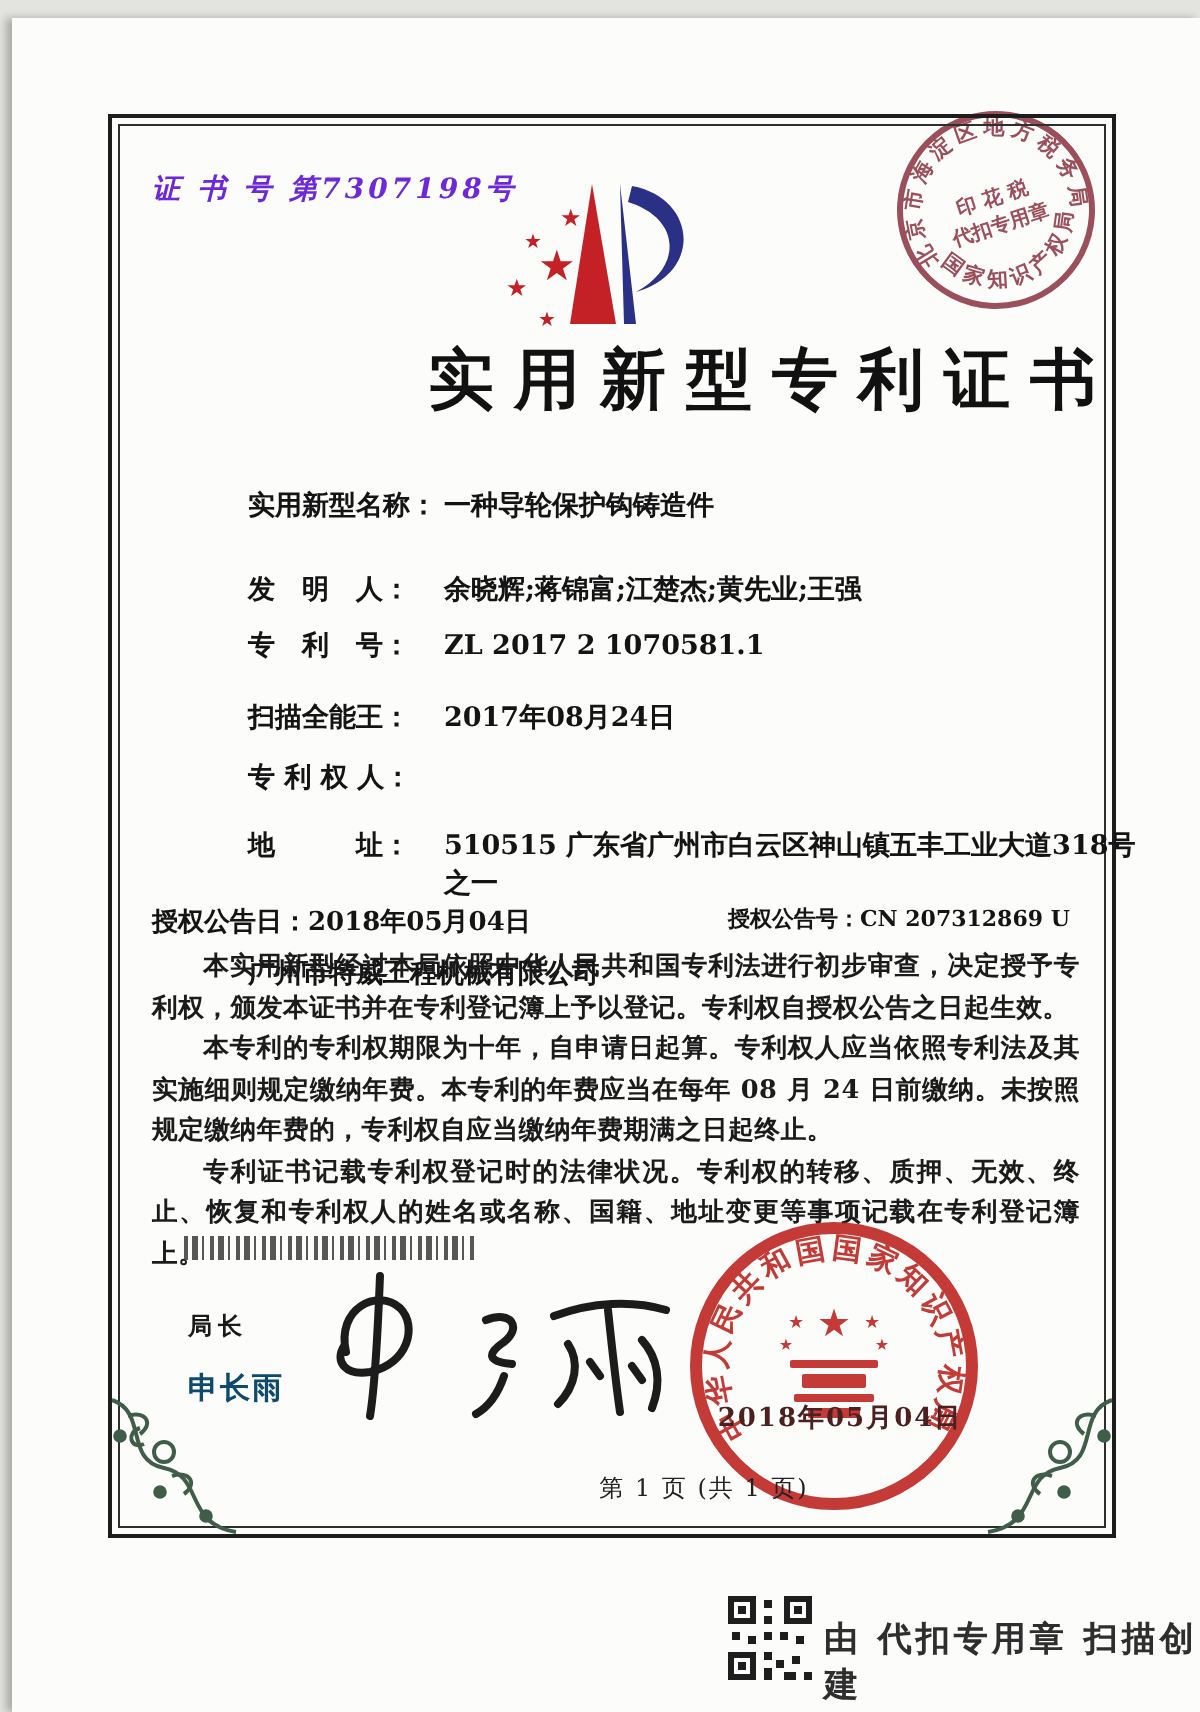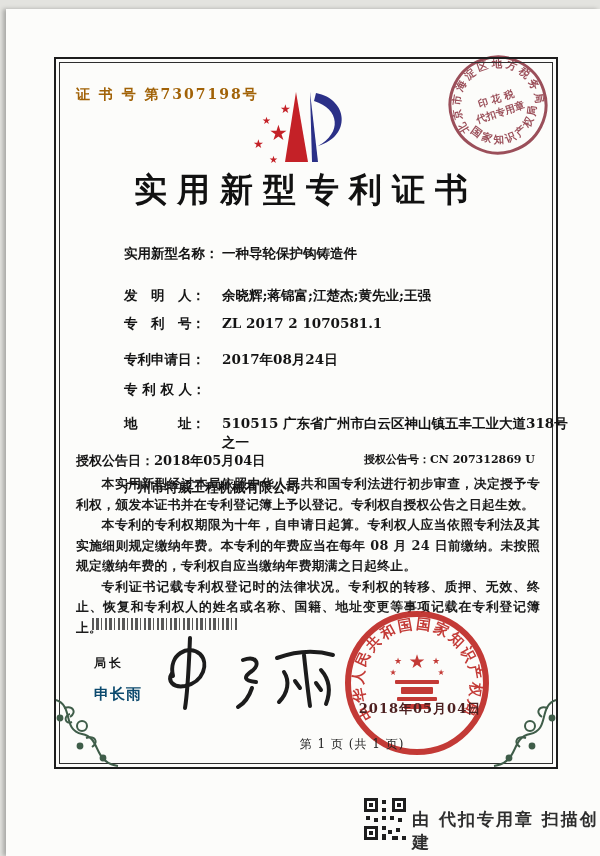--- a/index.html
+++ b/index.html
@@ -2,22 +2,22 @@
 <html><head>
 <meta charset="utf-8">
 <style>
   * { margin:0; padding:0; box-sizing:border-box; }
   html,body { width:600px; height:856px; background:#dcdcd6; font-family:"DejaVu Serif","Liberation Serif",serif; }
   #canvas { position:relative; width:600px; height:856px; overflow:hidden; background:#e3e3df; }
   #paper { position:absolute; left:6px; top:9px; right:0; bottom:0; background:#fcfcfa; box-shadow:-3px 0 4px rgba(0,0,0,.25); }
   #frame { position:absolute; left:54px; top:57px; width:504px; height:712px; border:2px solid #1d1d1d; }
   #frame-inner { position:absolute; inset:3px; border:1px solid #2e2e2e; }
   .abs { position:absolute; }
-  #cert-no { left:76px; top:86px; font-size:14px; font-weight:bold; letter-spacing:2px; color:#a16207; }
-  #title { left:54px; top:168px; width:504px; text-align:center; font-size:33px; font-weight:bold; letter-spacing:10px; color:#111; }
+  #cert-no { left:76px; top:86px; font-size:14px; font-weight:bold; letter-spacing:2px; color:#6d28d9;font-style:italic; }
+  #title { left:54px; top:168px; width:504px; text-align:right; font-size:33px; font-weight:bold; letter-spacing:10px; color:#111; }
   .row { position:absolute; left:76px; width:466px; display:flex; font-size:13.5px; font-weight:bold; color:#141414; line-height:19px;margin-left:48px; }
   .row .lbl { flex:0 0 98px; white-space:nowrap; }
   .row .val { flex:1; }
   #grant-row { position:absolute; left:76px; top:452px; width:466px; font-size:13px; font-weight:bold; color:#141414; }
   #grant-right { position:absolute; left:288px; top:0; font-size:11px; }
   #paras { position:absolute; left:76px; top:474px; width:464px; font-size:12.8px; line-height:20.5px; font-weight:600; color:#1b1b1b; text-align:justify; letter-spacing:.3px; }
   #paras p { text-indent:2em; }
   #barcode { left:92px; top:618px; width:146px; height:12px; opacity:.85;
     background:repeating-linear-gradient(90deg,#3a3a3a 0 2px,transparent 2px 4px,#3a3a3a 4px 7px,transparent 7px 9px,#3a3a3a 9px 10px,transparent 10px 13px); }
   #officer-title { left:94px; top:655px; font-size:12px; font-weight:bold; color:#1a1a1a; letter-spacing:3px; }
@@ -80,21 +80,21 @@
   </div>
   <div class="row" style="top:286px;justify-content:center;">
     <span class="lbl">发　明　人：</span>
     <span class="val">余晓辉;蒋锦富;江楚杰;黄先业;王强</span>
   </div>
   <div class="row" style="top:314px;">
     <span class="lbl">专　利　号：</span>
     <span class="val">ZL 2017 2 1070581.1</span>
   </div>
   <div class="row" style="top:350px;">
-    <span class="lbl">专利申请日：</span>
+    <span class="lbl">扫描全能王：</span>
     <span class="val">2017年08月24日</span>
   </div>
   <div class="row" style="top:380px;flex-direction:column;">
     <span class="lbl">专 利 权 人：</span>
     <span class="val">广州市特威工程机械有限公司</span>
   </div>
   <div class="row" style="top:414px; width:452px;">
     <span class="lbl">地　　　址：</span>
     <span class="val">510515 广东省广州市白云区神山镇五丰工业大道318号之一</span>
   </div>

